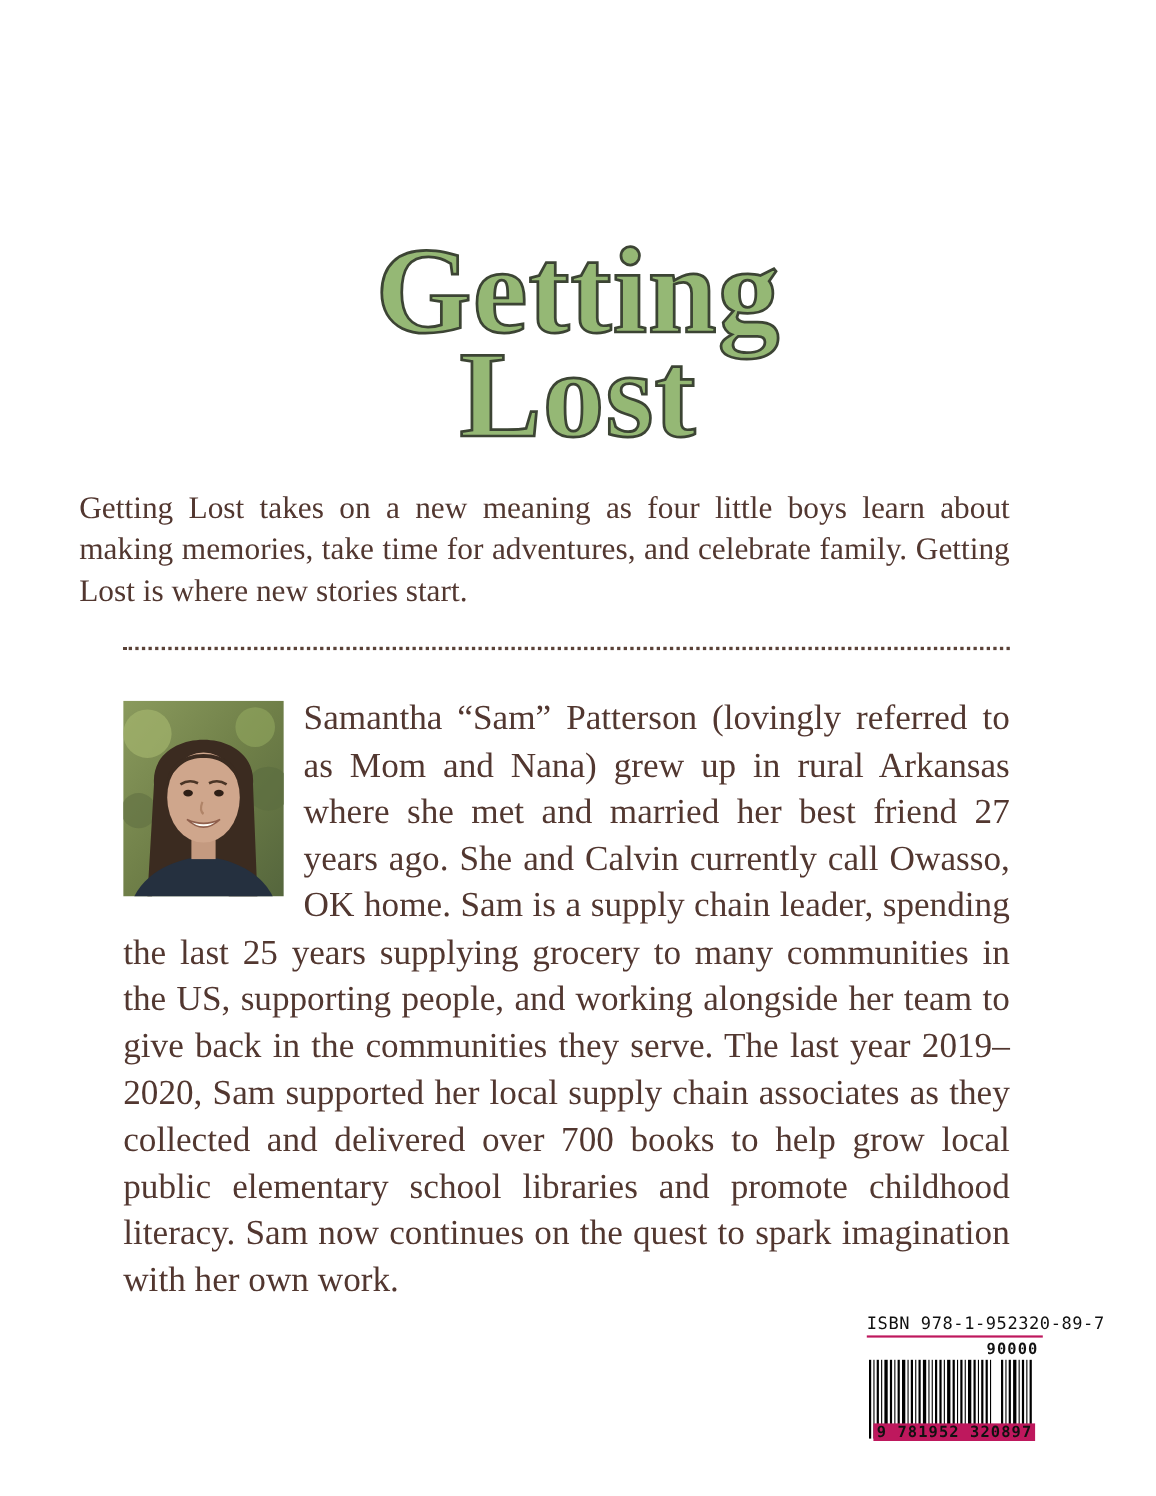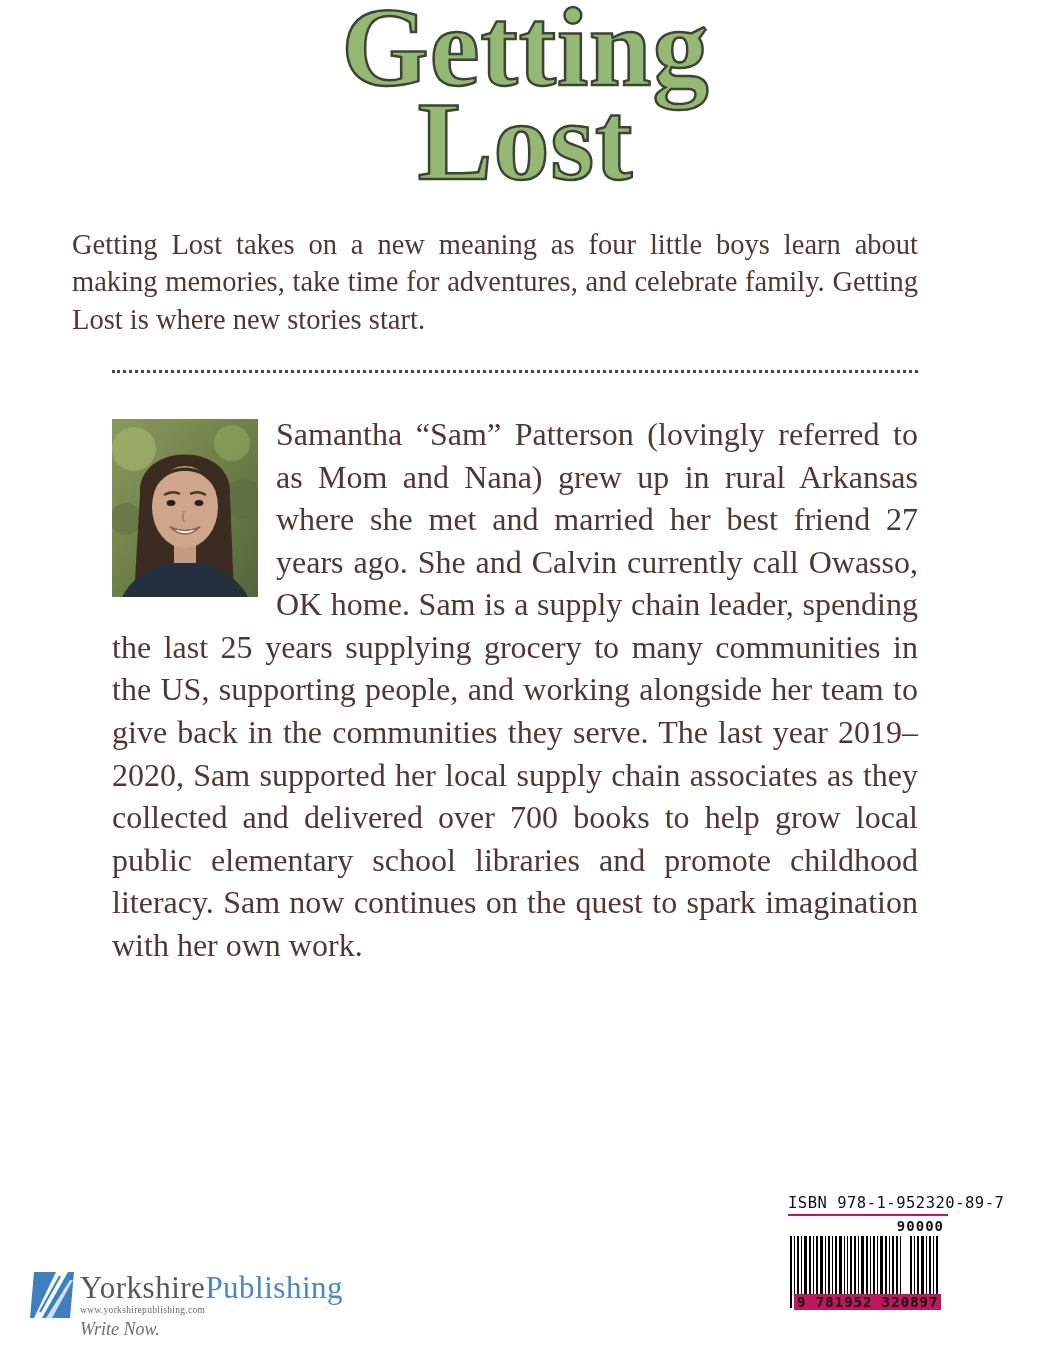--- a/index.html
+++ b/index.html
@@ -12,20 +12,21 @@
     width: 1051px;
     height: 1360px;
     background: #ffffff;
     font-family: "Liberation Serif", serif;
     color: #523730;
     overflow: hidden;
   }
 
   
   .title-block {
+    padding-top: 218px;
     text-align: center;
     line-height: 0.84;
   }
   .title-line {
     display: block;
     font-size: 112px;
     font-weight: bold;
     color: #95b875;
     -webkit-text-stroke: 2.5px #3c4434;
     text-stroke: 2.5px #3c4434;
@@ -194,35 +195,20 @@
       <ellipse cx="59" cy="84" rx="4.4" ry="3" fill="#2e1f16"></ellipse>
       <ellipse cx="87" cy="84" rx="4.4" ry="3" fill="#2e1f16"></ellipse>
 
       <path d="M72,92 q-3,8 1,11" stroke="#b08468" stroke-width="2" fill="none"></path>
 
       <path d="M58,108 q15,14 30,0 q-15,7 -30,0 Z" fill="#fdfbf5" stroke="#8f5f4c" stroke-width="1.5"></path>
     </svg>
     <p style="margin:0;">Samantha “Sam” Patterson (lovingly referred to as Mom and Nana) grew up in rural Arkansas where she met and married her best friend 27 years ago. She and Calvin currently call Owasso, OK home. Sam is a supply chain leader, spending the last 25 years supplying grocery to many communities in the US, supporting people, and working alongside her team to give back in the communities they serve. The last year 2019–2020, Sam supported her local supply chain associates as they collected and delivered over 700 books to help grow local public elementary school libraries and promote childhood literacy. Sam now continues on the quest to spark imagination with her own work.</p>
   </div>
 
-  <div class="publisher-block">
-    <svg class="publisher-logo" viewBox="0 0 44 46" aria-hidden="true">
-      <polygon points="4,0 44,0 40,46 0,46" fill="#3f7fbf"></polygon>
-      <polygon points="26,0 38,0 12,46 4,46" fill="#ffffff" opacity="0.95"></polygon>
-      <polygon points="40,8 43,8 22,46 16,46" fill="#cfe0ef"></polygon>
-      <path d="M30,4 L10,40" stroke="#3f7fbf" stroke-width="2"></path>
-    </svg>
-    <div class="publisher-text-col">
-      <div class="publisher-name">
-        <span class="part1">Yorkshire</span><span class="part2">Publishing</span>
-      </div>
-      <div class="publisher-site">www.yorkshirepublishing.com</div>
-      <div class="publisher-tagline">Write Now.</div>
-    </div>
-  </div>
 
   <div class="barcode-block">
     <div class="isbn-label">ISBN 978-1-952320-89-7</div>
     <div class="price-row">
       <span class="price-code">90000</span>
     </div>
     <div class="bars-wrap">
       <svg class="bars-svg" viewBox="0 0 160 72" preserveAspectRatio="none" aria-hidden="true">
 
         <rect x="2" y="0" width="2" height="72" fill="#000"></rect>

